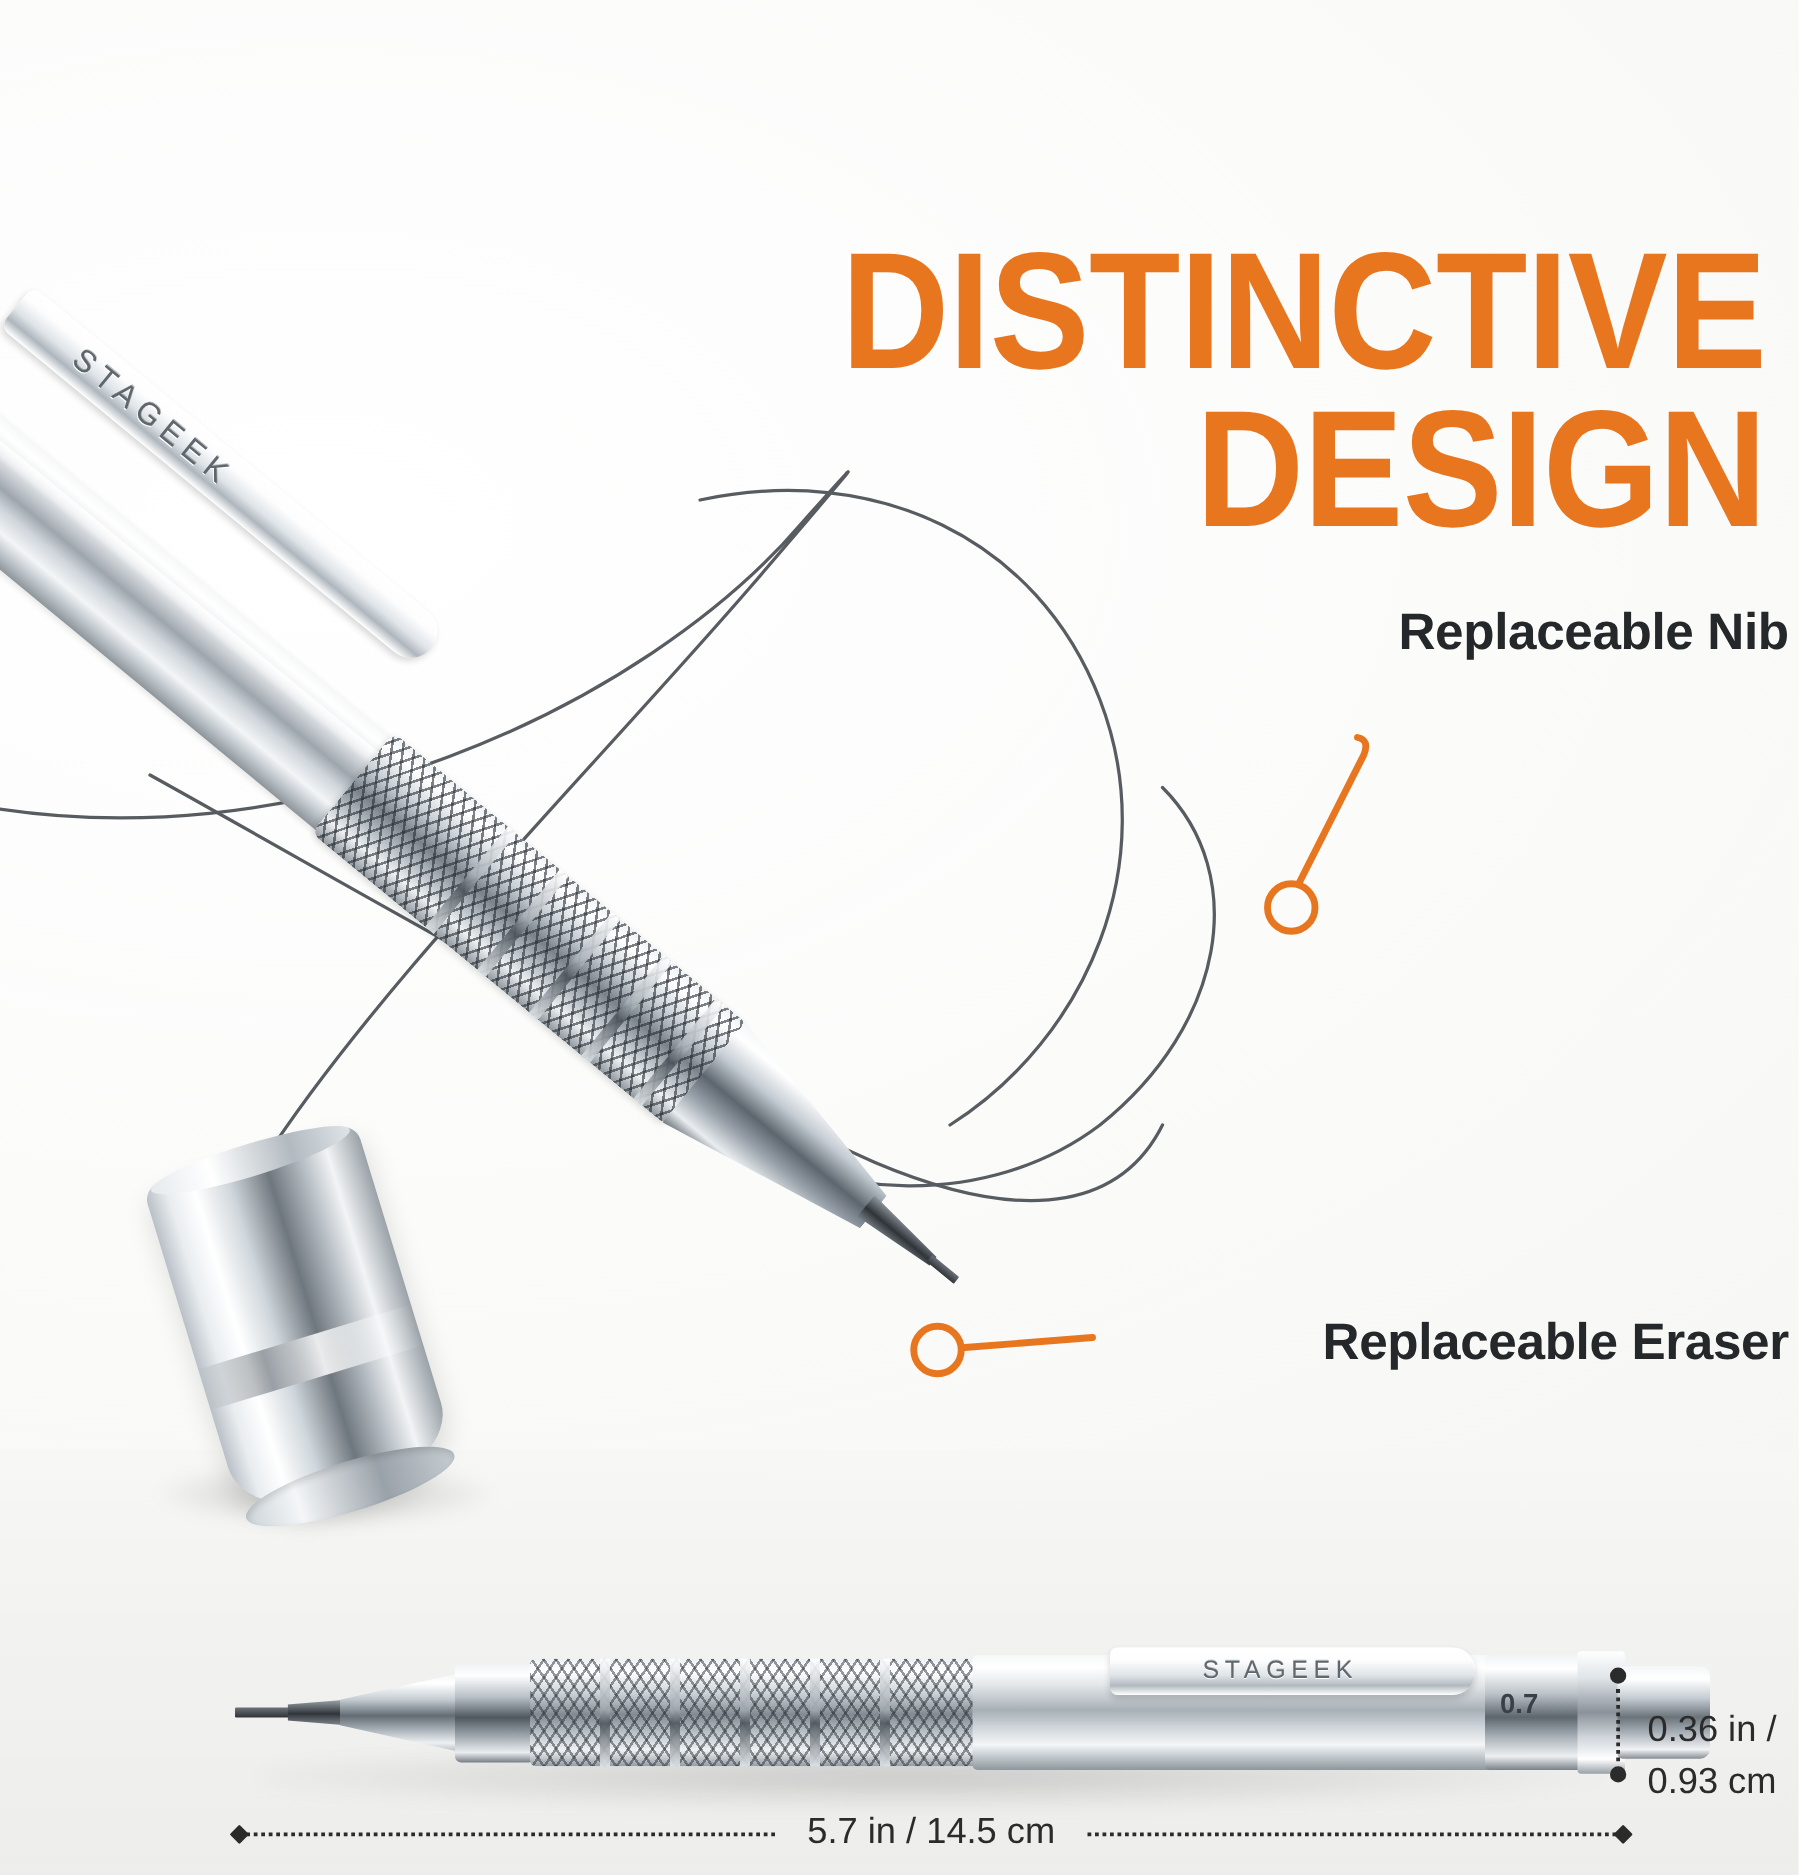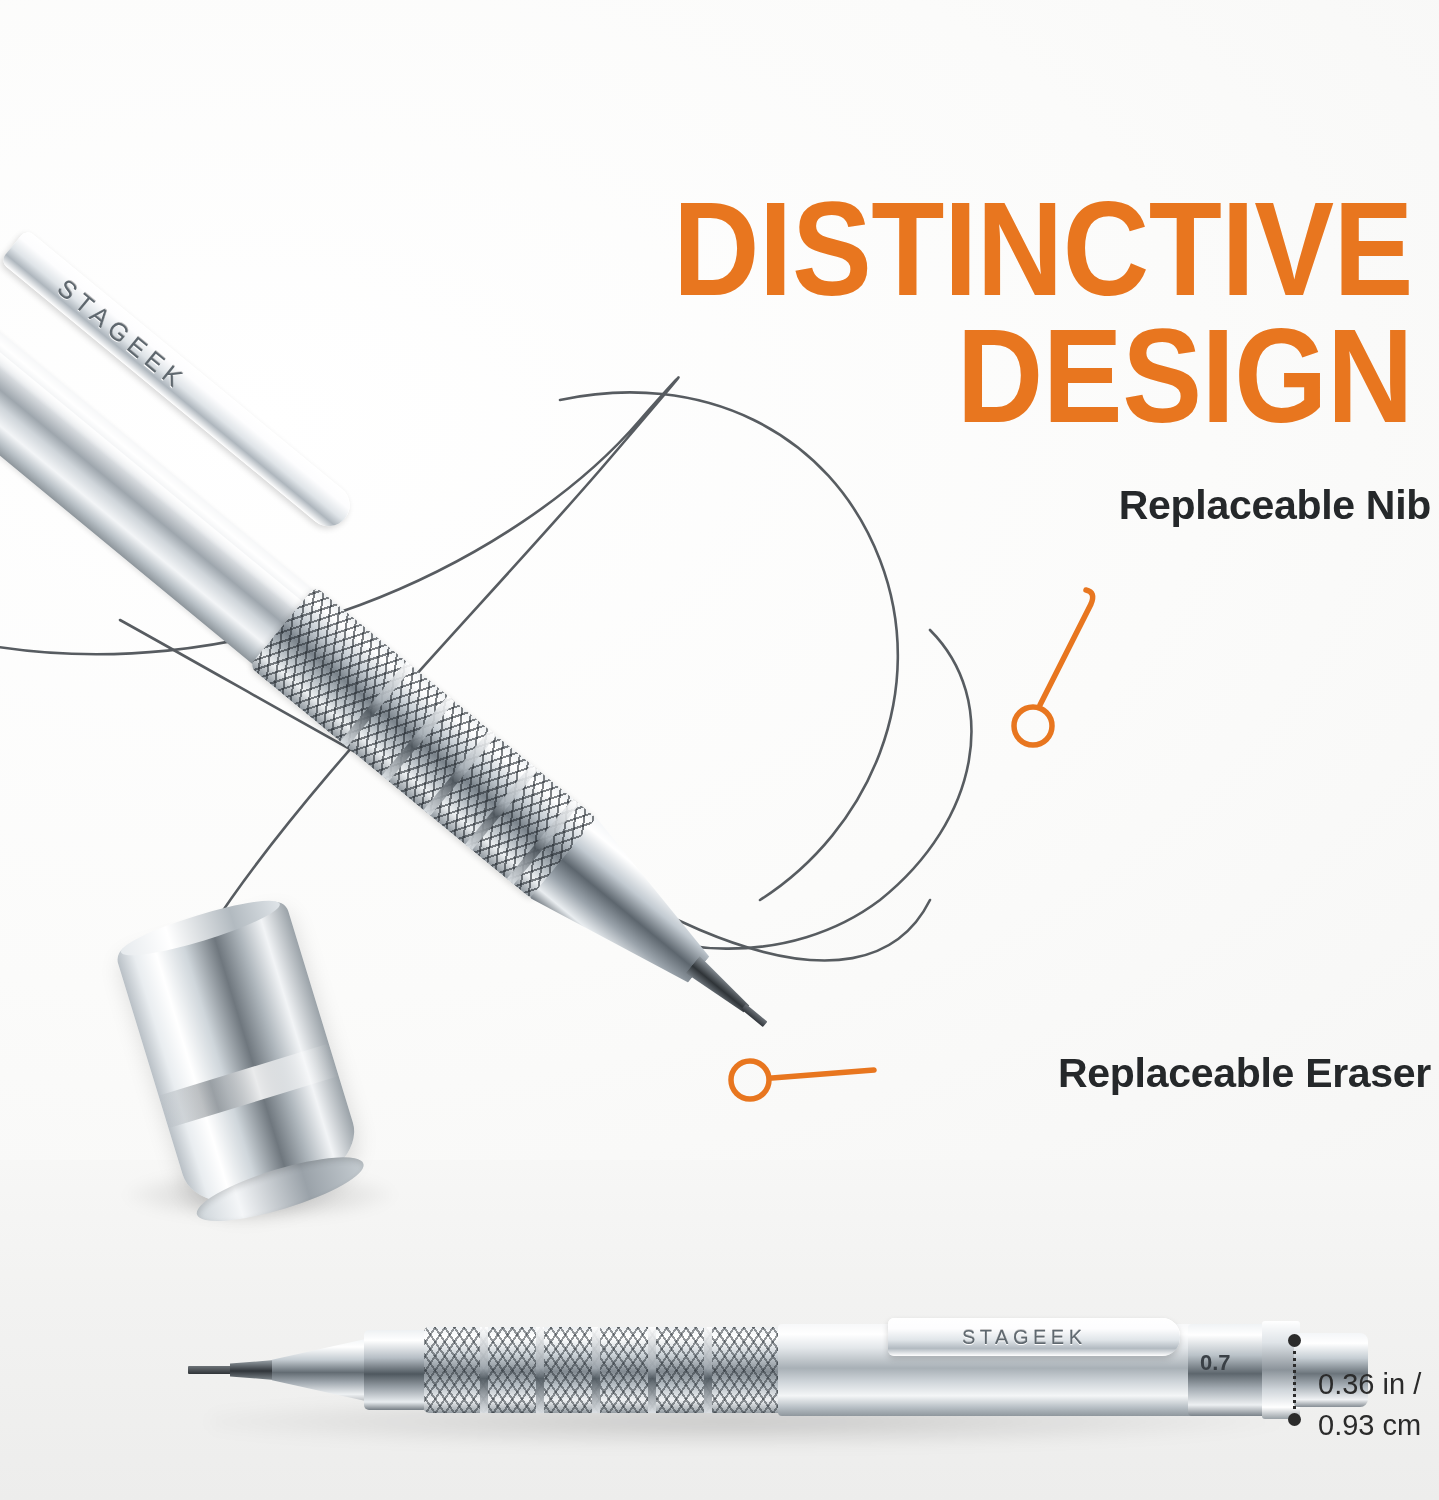--- a/index.html
+++ b/index.html
@@ -378,20 +378,27 @@
     <div class="f" id="f-body"></div>
     <div id="f-clip">
       <div id="f-clip-text">STAGEEK</div>
     </div>
     <div class="f" id="f-grade-collar"></div>
     <div id="f-grade-text">0.7</div>
     <div class="f" id="f-band"></div>
     <div class="f" id="f-end"></div>
   </div>
 
+  <div id="dim-width">
+    <div class="cap"></div>
+    <div class="dash"></div>
+    <div class="lbl">5.7 in / 14.5 cm</div>
+    <div class="dash"></div>
+    <div class="cap"></div>
+  </div>
 
   <div id="dim-height">
     <div class="cap"></div>
     <div class="dash"></div>
     <div class="cap"></div>
   </div>
   <div id="dim-height-label">0.36 in /
 0.93 cm</div>
 
 </div>

